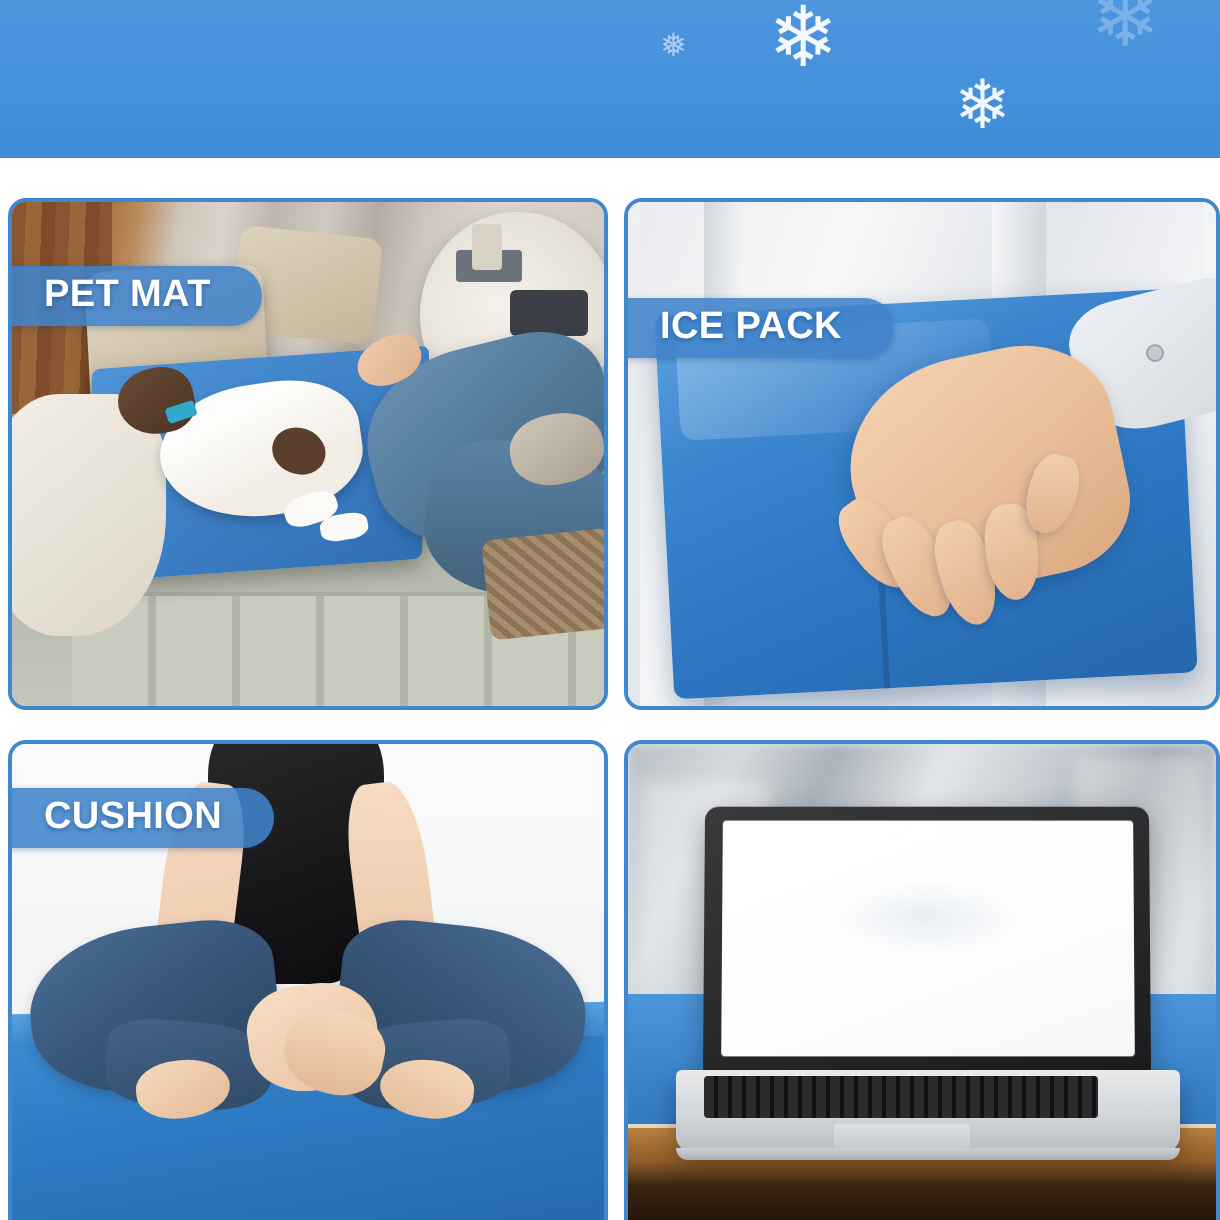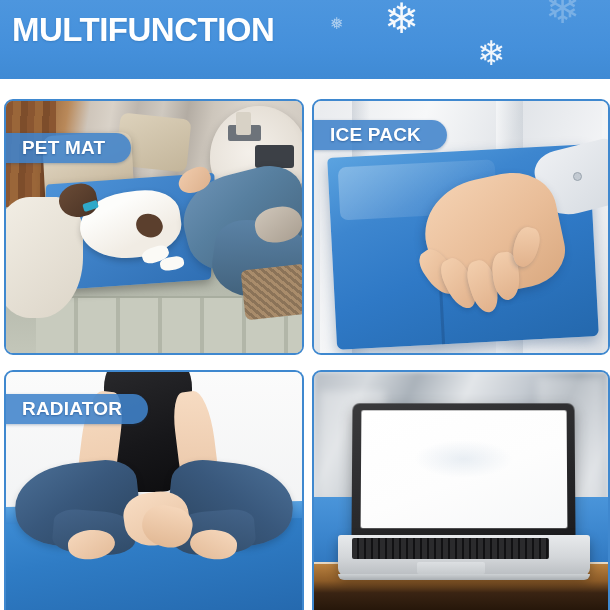--- a/index.html
+++ b/index.html
@@ -56,21 +56,21 @@
     border-radius:0 17px 17px 0;
     box-shadow:0 1px 3px rgba(20,60,110,.30);
     z-index:6;
   }
   .pill span{
     font-size:19px;font-weight:bold;color:#ffffff;
     letter-spacing:.2px;white-space:nowrap;
     text-shadow:0 1px 2px rgba(25,70,125,.55);
   }
   .pill-tl{top:32px;}
-  .pill-tr{top:19px;}
+  .pill-tr{top:48px;}
   .pill-bl{top:22px;}
   .pill-br{top:22px;}
   .pill-br span{font-size:18.5px;}
 
   
   .pm-wall{position:absolute;left:0;top:0;width:100%;height:46%;
     background:linear-gradient(100deg,#8a5a33 0%,#9c6b3e 13%,#b9895a 20%,#cfc6bb 27%,#d9d2c8 34%,#bdb6ae 42%,#cfc9c0 50%,#b3aca3 58%,#cdc6bc 66%,#ddd7ce 78%,#cfc8bf 100%);}
   .pm-wood{position:absolute;left:0;top:0;width:17%;height:42%;
     background:repeating-linear-gradient(92deg,#8a5631 0 7px,#9a6639 7px 15px,#7d4d2b 15px 22px);}
   .pm-pillow{position:absolute;left:13%;top:13%;width:30%;height:31%;
@@ -212,21 +212,20 @@
 <body>
 
 <div class="page">
 
   <div class="header">
     <div class="flake" style="left:60px;top:-12px;font-size:14px;opacity:.25;">❅</div>
     <div class="flake" style="left:330px;top:16px;font-size:16px;opacity:.55;">❅</div>
     <div class="flake" style="left:384px;top:-2px;font-size:42px;opacity:.95;">❄</div>
     <div class="flake" style="left:545px;top:-12px;font-size:42px;opacity:.26;">❄</div>
     <div class="flake" style="left:477px;top:36px;font-size:34px;opacity:.92;">❄</div>
-    <div class="header-title">MULTIFUNCTION</div>
   </div>
 
   <div class="grid">
 
     <div class="panel p-tl">
       <div class="photo">
         <div class="pm-wall"></div>
         <div class="pm-wood"></div>
         <div class="pm-pillow2"></div>
         <div class="pm-pillow"></div>
@@ -291,21 +290,21 @@
         <div class="cu-leg-l"></div>
         <div class="cu-leg-r"></div>
         <div class="cu-shin-l"></div>
         <div class="cu-shin-r"></div>
         <div class="cu-foot-l"></div>
         <div class="cu-foot-r"></div>
         <div class="cu-hands"></div>
         <div class="cu-hand2"></div>
       </div>
       <div class="pill pill-bl">
-        <span>RADIATOR</span>
+        <span>CUSHION</span>
       </div>
     </div>
 
     <div class="panel p-br">
       <div class="photo">
         <div class="cr-bg"></div>
         <div class="cr-blur-box" style="left:2%;top:8%;width:22%;height:46%;"></div>
         <div class="cr-blur-box" style="left:76%;top:2%;width:22%;height:56%;"></div>
         <div class="cr-mat"></div>
         <div class="cr-desk-edge"></div>

